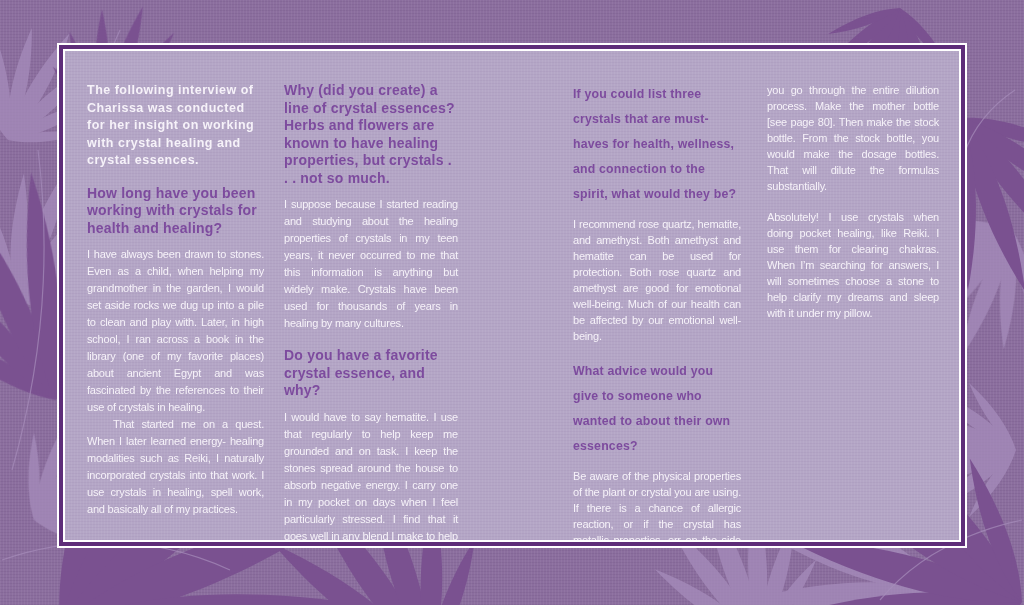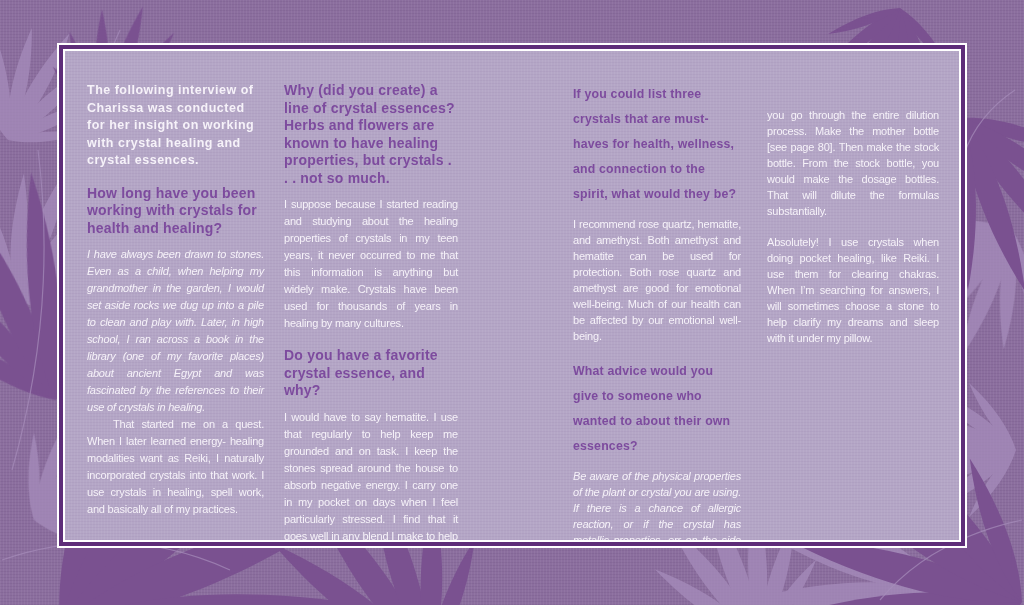--- a/index.html
+++ b/index.html
@@ -30,41 +30,41 @@
     background-image:
       repeating-linear-gradient(90deg, rgba(255,255,255,0.05) 0 1px, rgba(0,0,0,0) 1px 3px),
       repeating-linear-gradient(0deg, rgba(95,60,120,0.06) 0 1px, rgba(0,0,0,0) 1px 3px);
   }
 
   .columns { display:flex; height:100%; box-sizing:border-box; padding:31px 16px 0 22px; overflow:hidden; }
   .col { flex:0 0 auto; }
   .col-1 { width:177px; margin-right:20px; }
   .col-2 { width:174px; }
   .col-3 { width:168px; margin-left:115px; margin-right:26px; }
-  .col-4 { width:172px;margin-top:25px; }
+  .col-4 { width:172px; }
 
   .intro {
     color:var(--body-text,#f6f2f9); font-weight:bold;
     font-size:12.5px; line-height:17.5px; letter-spacing:0.5px;
     margin:0 0 15px 0;
   }
   .q {
     color:var(--question-text,#7d4b9e); font-weight:bold;
     margin:0 0 9px 0; letter-spacing:0.2px;
   }
   .a {
     color:var(--body-text,#f6f2f9);
     margin:0 0 15px 0; text-align:justify; letter-spacing:-0.2px;
   }
   .pgL .q { font-size:14px; line-height:17.5px; }
   .pgL .a { font-size:11px;   line-height:17px;   }
   .pgR .q { font-size:12.3px; line-height:25px; }
   .pgR .a { font-size:11px;   line-height:16px;   }
 
-  .no-gap   { margin-bottom:0;font-style:italic; }
+  .no-gap   { margin-bottom:0; }
   .indented { text-indent:26px; }
 </style>
 </head>
 <body>
 
 <div class="scene">
 
   <svg class="decor" width="1024" height="605" viewBox="0 0 1024 605" aria-hidden="true">
     <defs>
       <path id="frond" d="M0 0 C -7 -22 -8 -52 0 -88 C 8 -52 7 -22 0 0 Z"></path>
@@ -110,21 +110,21 @@
 
   <div class="frame">
     <div class="frame-stripe">
       <div class="panel">
         <div class="columns">
 
           <section class="col col-1 pgL">
             <p class="intro">The following interview of Charissa was conducted for her insight on working with crystal healing and crystal essences.</p>
             <h3 class="q">How long have you been working with crystals for health and healing?</h3>
             <p class="a no-gap">I have always been drawn to stones. Even as a child, when helping my grandmother in the garden, I would set aside rocks we dug up into a pile to clean and play with. Later, in high school, I ran across a book in the library (one of my favorite places) about ancient Egypt and was fascinated by the references to their use of crystals in healing.</p>
-            <p class="a indented">That started me on a quest. When I later learned energy- healing modalities want as Reiki, I naturally incorporated crystals into that work. I use crystals in healing, spell work, and basically all of my practices.</p>
+            <p class="a indented">That started me on a quest. When I later learned energy- healing modalities such as Reiki, I naturally incorporated crystals into that work. I use crystals in healing, spell work, and basically all of my practices.</p>
           </section>
 
           <section class="col col-2 pgL">
             <h3 class="q">Why (did you create) a line of crystal essences? Herbs and flowers are known to have healing properties, but crystals . . . not so much.</h3>
             <p class="a">I suppose because I started reading and studying about the healing properties of crystals in my teen years, it never occurred to me that this information is anything but widely make. Crystals have been used for thousands of years in healing by many cultures.</p>
             <h3 class="q">Do you have a favorite crystal essence, and why?</h3>
             <p class="a">I would have to say hematite. I use that regularly to help keep me grounded and on task. I keep the stones spread around the house to absorb negative energy. I carry one in my pocket on days when I feel particularly stressed. I find that it goes well in any blend I make to help keep me grounded and free of negativity.</p>
           </section>
 
           <section class="col col-3 pgR">

